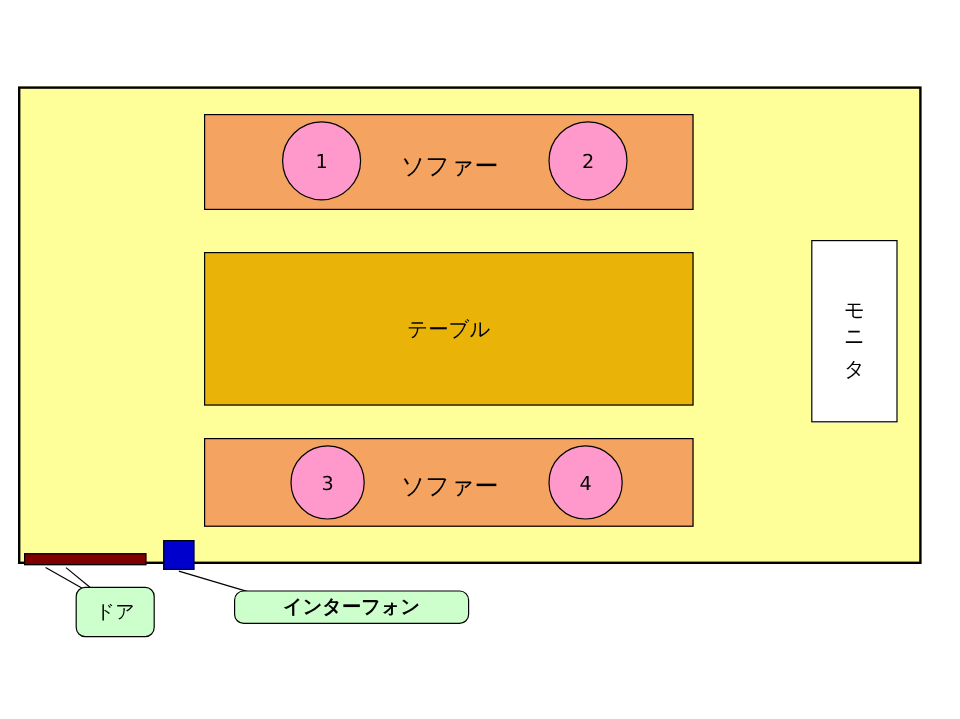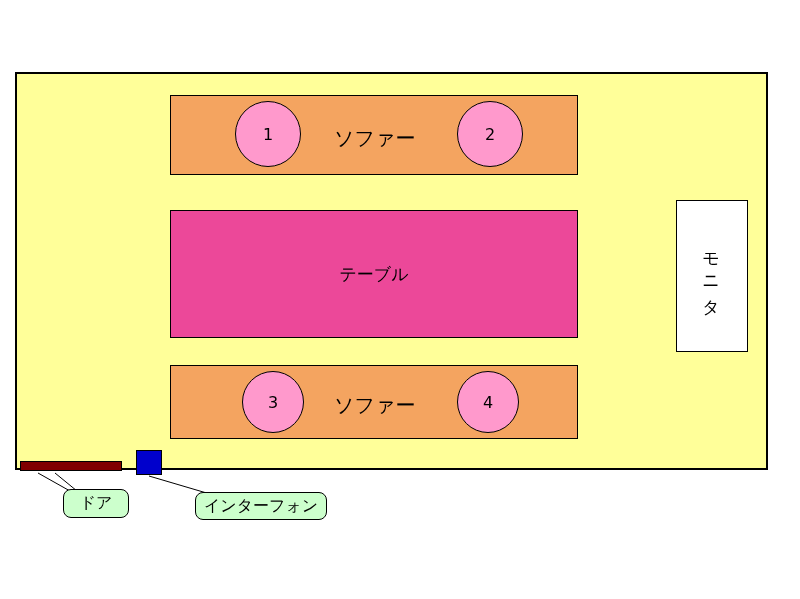--- a/index.html
+++ b/index.html
@@ -68,21 +68,21 @@
     white-space: nowrap;
   }
   .sofa-top .sofa-label { top: 29px; }
   .sofa-bottom .sofa-label { top: 26px; }
   .table {
     position: absolute;
     left: 170px;
     top: 210px;
     width: 408px;
     height: 128px;
-    background: #ec4899;
+    background: #eab308;
     border: 1px solid #000000;
     box-sizing: border-box;
     display: flex;
     align-items: center;
     justify-content: center;
     font-size: 17px;
   }
   .monitor {
     position: absolute;
     left: 676px;
@@ -139,27 +139,28 @@
     display: flex;
     align-items: center;
     justify-content: center;
     font-size: 16px;
     white-space: nowrap;
   }
   .callout-door {
     left: 63px;
     top: 489px;
     width: 66px;
-    height: 29px;
+    height: 42px;
   }
   .callout-intercom {
     left: 195px;
     top: 492px;
-    width: 132px;
+    width: 196px;
     height: 28px;
+    font-weight: bold;
   }
 </style>
 </head>
 <body>
 
 <div class="canvas">
 
   <div class="room"></div>
 
   <div class="sofa sofa-top">

